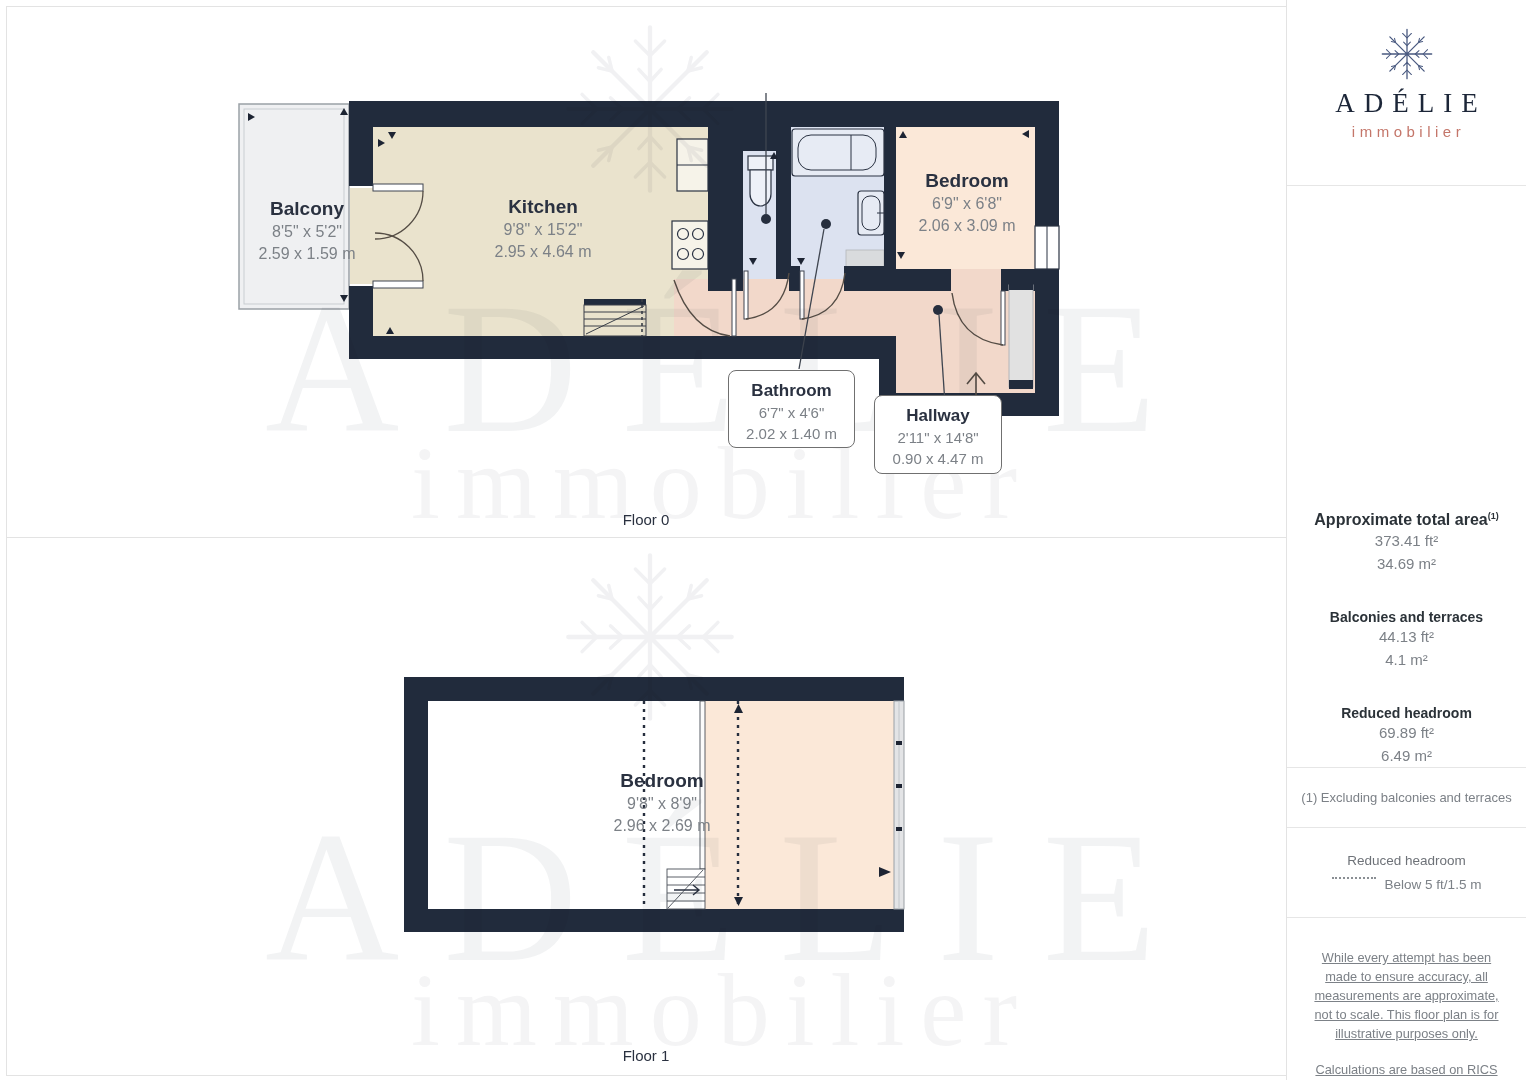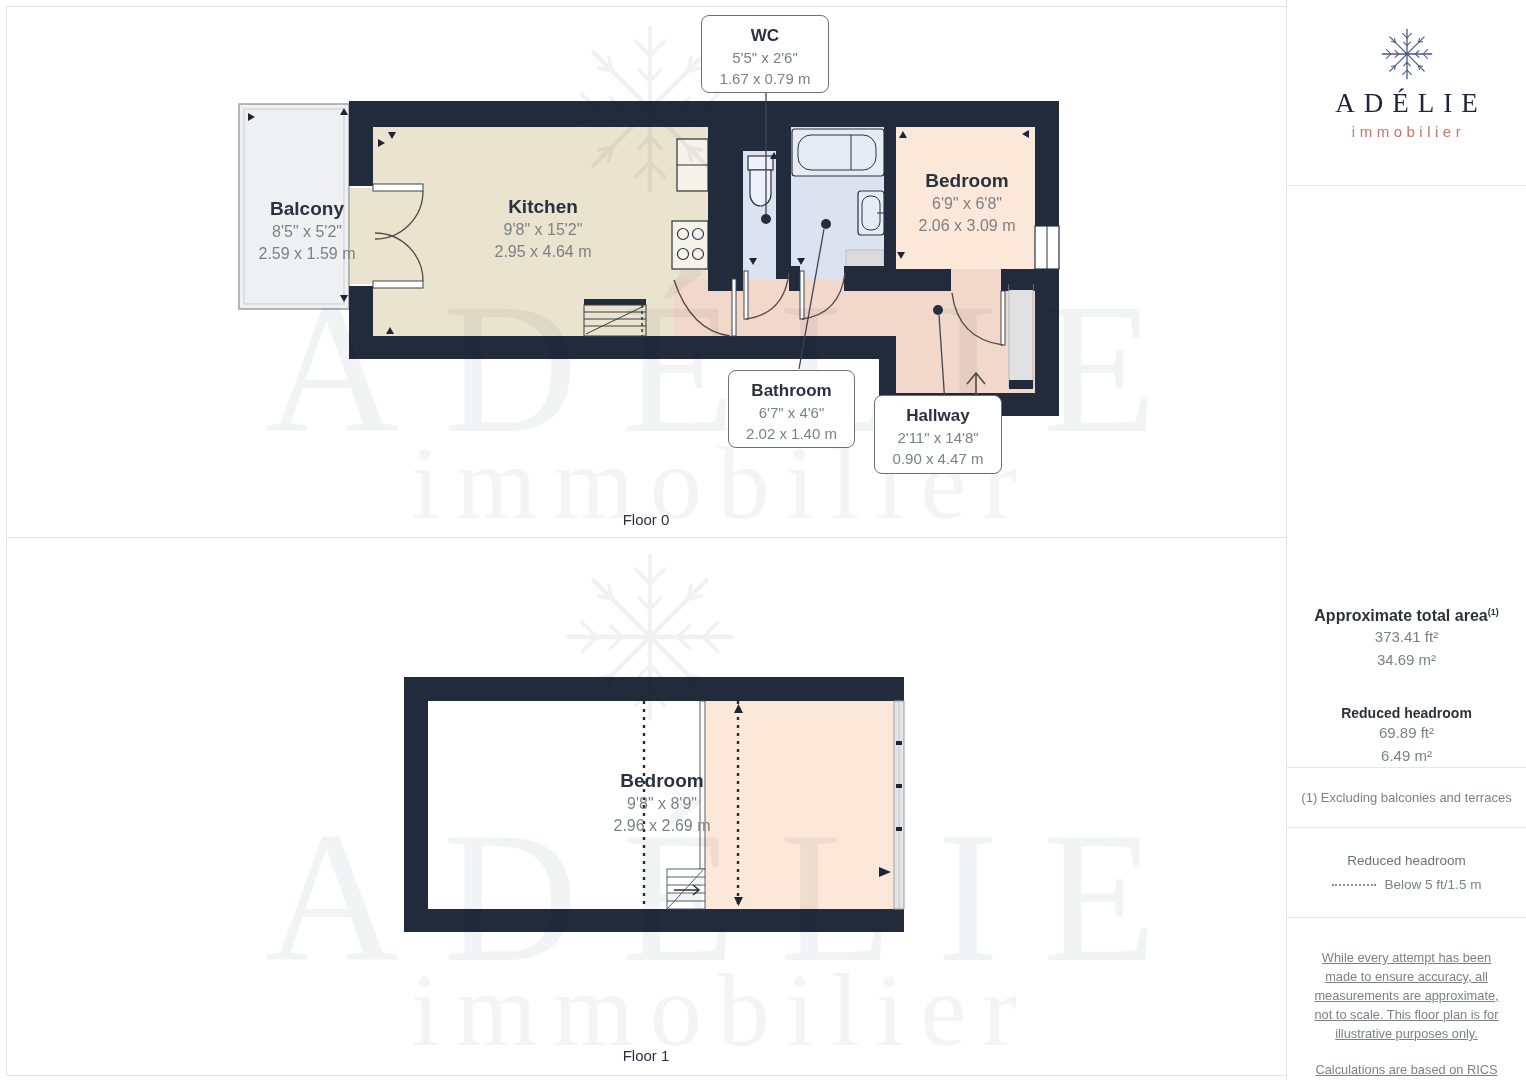--- a/index.html
+++ b/index.html
@@ -40,21 +40,21 @@
   .brand-tag{display:block;font-size:15px;letter-spacing:4.5px;color:#c4766a;margin-top:4px;padding-left:4px;}
   .sb-areas{height:582px;display:flex;flex-direction:column;justify-content:flex-end;gap:34px;}
   .s-title{font-size:16px;font-weight:bold;color:#2b3238;}
   .s-sub{font-size:14px;font-weight:bold;color:#2b3238;}
   .s-val{font-size:15px;color:#7c8187;line-height:23px;}
   .sup{font-size:9px;vertical-align:super;}
   .sb-foot{height:60px;display:flex;align-items:center;justify-content:center;
            font-size:13px;color:#7c8187;}
   .sb-legend{height:90px;display:flex;flex-direction:column;align-items:center;justify-content:center;gap:9px;}
   .legend-title{font-size:13.5px;color:#6e7278;}
-  .legend-item{font-size:13.5px;color:#7c8187;display:flex;align-items:center;gap:9px;}
+  .legend-item{font-size:13.5px;color:#7c8187;display:flex;gap:9px;}
   .dotted-sample{display:inline-block;width:44px;height:0;border-bottom:2px dotted #8a8f94;}
   .sb-disc{height:190px;border-bottom:none;padding:30px 20px 0 20px;font-size:12.8px;color:#7c8187;line-height:19px;}
   .sb-disc p{margin:0 0 17px 0;text-decoration:underline;}
 </style>
 </head>
 <body>
 
 <svg width="0" height="0" style="position:absolute">
   <defs>
     <g id="snowflake" fill="none" stroke="currentColor" stroke-width="5" stroke-linecap="round">
@@ -216,25 +216,20 @@
       <span class="room-title">Kitchen</span>
       <span class="room-dim">9'8" x 15'2"</span>
       <span class="room-dim">2.95 x 4.64 m</span>
     </div>
     <div class="room-label" style="left:960px;top:162px">
       <span class="room-title">Bedroom</span>
       <span class="room-dim">6'9" x 6'8"</span>
       <span class="room-dim">2.06 x 3.09 m</span>
     </div>
 
-    <div class="callout" style="left:694px;top:8px;width:128px;height:78px">
-      <span class="room-title">WC</span>
-      <span class="room-dim">5'5" x 2'6"</span>
-      <span class="room-dim">1.67 x 0.79 m</span>
-    </div>
     <div class="callout" style="left:721px;top:363px;width:127px;height:78px">
       <span class="room-title">Bathroom</span>
       <span class="room-dim">6'7" x 4'6"</span>
       <span class="room-dim">2.02 x 1.40 m</span>
     </div>
     <div class="callout" style="left:867px;top:388px;width:128px;height:79px">
       <span class="room-title">Hallway</span>
       <span class="room-dim">2'11" x 14'8"</span>
       <span class="room-dim">0.90 x 4.47 m</span>
     </div>
@@ -312,20 +307,25 @@
 
     <section class="sb-sec sb-areas">
       <div>
         <div class="s-title">
           <span>Approximate total area</span><span class="sup">(1)</span>
         </div>
         <div class="s-val">373.41 ft²</div>
         <div class="s-val">34.69 m²</div>
       </div>
       <div>
+        <div class="s-sub">Balconies and terraces</div>
+        <div class="s-val">44.13 ft²</div>
+        <div class="s-val">4.1 m²</div>
+      </div>
+      <div>
         <div class="s-sub">Reduced headroom</div>
         <div class="s-val">69.89 ft²</div>
         <div class="s-val">6.49 m²</div>
       </div>
     </section>
 
     <section class="sb-sec sb-foot">
       <span>(1) Excluding balconies and terraces</span>
     </section>
 

